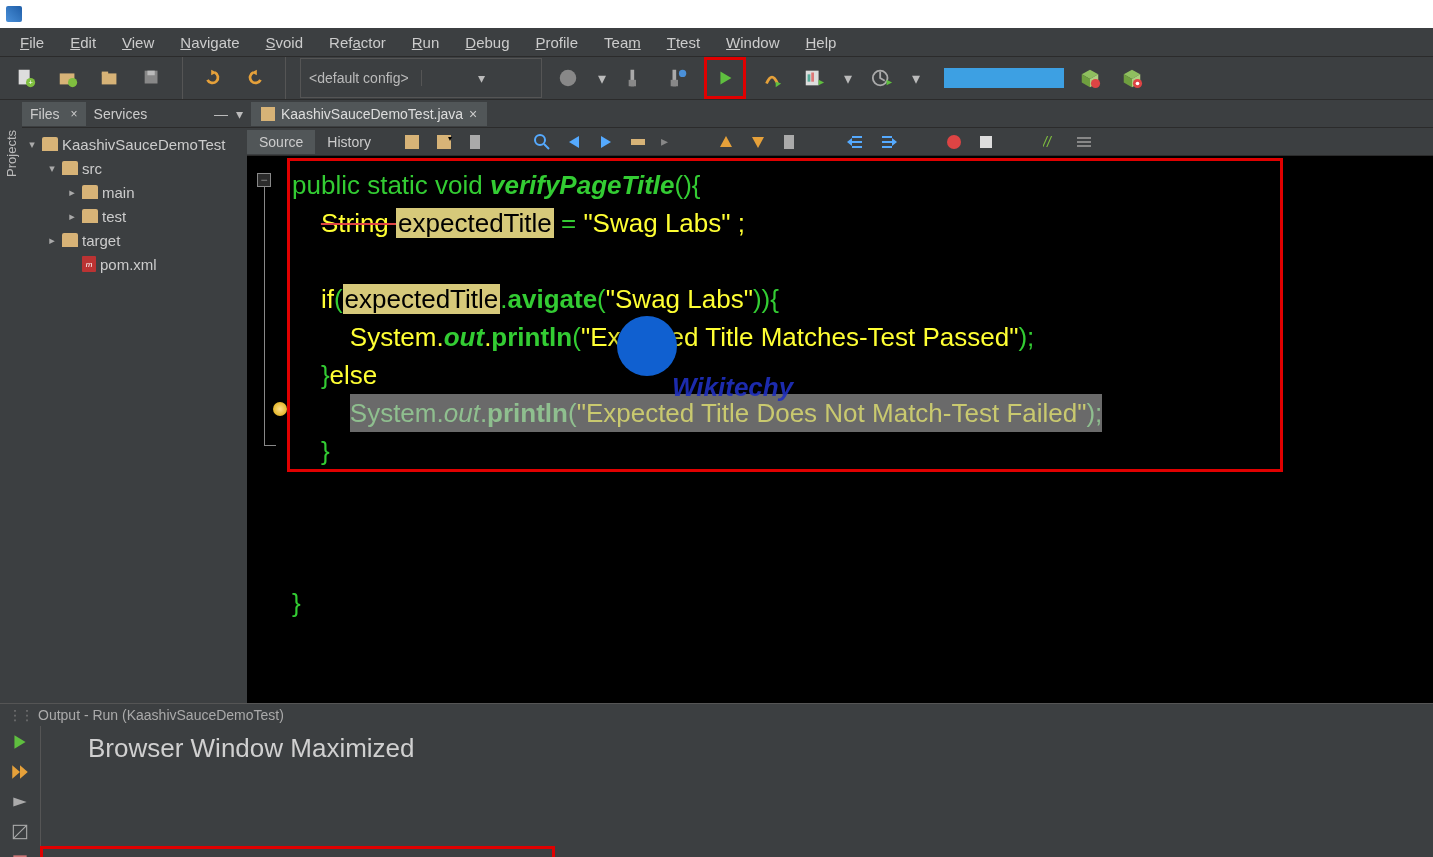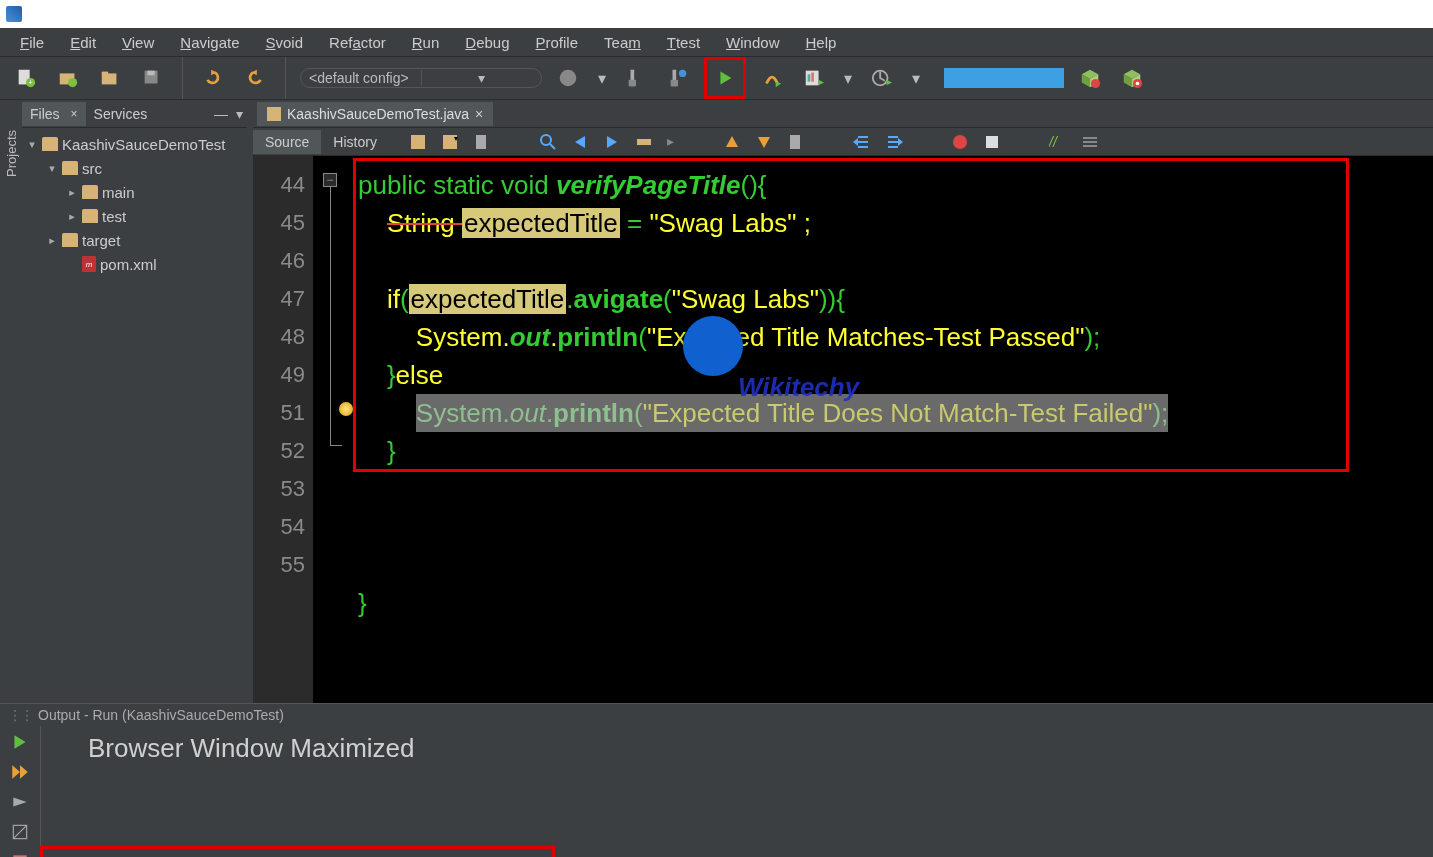--- a/index.html
+++ b/index.html
@@ -6,40 +6,40 @@
   body { background: #3c3f41; color: #bbb; width: 1433px; height: 857px; overflow: hidden; }
   .titlebar { background: #fff; color: #000; height: 28px; display: flex; align-items: center; padding: 0 6px; font-size: 14px; }
   .titlebar .ico { width: 16px; height: 16px; background: linear-gradient(45deg,#4a90d9,#1f5ea8); margin-right: 6px; border-radius: 2px; }
   .menubar { background: #3c3f41; height: 28px; display: flex; align-items: center; padding: 0 4px; gap: 2px; font-size: 15px; color: #ccc; }
   .menubar .mi { padding: 0 8px; cursor: default; margin-left: 8px; }
   .menubar .mi u { text-decoration: underline; }
   .toolbar1 { background: #3c3f41; height: 44px; display: flex; align-items: center; padding: 0 10px; gap: 10px; border-top: 1px solid #2b2b2b; border-bottom: 1px solid #2b2b2b; }
   .tbtn { width: 32px; height: 32px; display: flex; align-items: center; justify-content: center; border-radius: 3px; }
   .tbtn svg { width: 22px; height: 22px; }
   .run-highlight { border: 3px solid #e00000; padding: 2px; }
-  .config-combo { display: flex; align-items: center; border: 1px solid #555; background: #3c3f41; height: 20px; border-radius: 14px; }
+  .config-combo { display: flex; align-items: center; border: 1px solid #555; background: #3c3f41; height: 40px; border-radius: 0; }
   .config-combo span { padding: 0 8px; font-size: 14px; color: #bbb; min-width: 120px; }
   .config-combo .arrow { width: 20px; text-align: center; color: #bbb; border-left: 1px solid #555; }
   .progress-box { width: 120px; height: 20px; background: #3da0e3; margin-left: 10px; }
   .mainrow { display: flex; height: 603px; }
   .sidebar-tabs { width: 22px; background: #3c3f41; display: flex; flex-direction: column; align-items: center; padding-top: 30px; color: #bbb; font-size: 13px; }
   .sidebar-tabs .rot { writing-mode: vertical-rl; transform: rotate(180deg); }
   .leftcol { width: 225px; background: #3c3f41; display: flex; flex-direction: column; }
   .lefttabs { height: 28px; display: flex; align-items: center; background: #3c3f41; border-bottom: 1px solid #2b2b2b; font-size: 14px; }
   .lefttab { padding: 4px 8px; color: #ccc; display: flex; align-items: center; gap: 4px; }
   .lefttab.active { background: #515658; gap: 11px; }
   .lefttab .x { font-size: 12px; }
   .lefttabs .spacer { flex: 1; }
   .lefttabs .min { color: #bbb; padding: 0 4px; }
   .tree { flex: 1; background: #3c3f41; padding: 4px 0; font-size: 15px; color: #ccc; overflow: hidden; }
   .tnode { display: flex; align-items: center; height: 24px; gap: 4px; }
   .twist { width: 12px; text-align: center; color: #aaa; font-size: 11px; }
   .folder-ico { width: 16px; height: 14px; background: #d7b377; border-radius: 2px 2px 0 0; position: relative; }
   .file-ico { width: 14px; height: 16px; background: #b33; border-radius: 1px; display:flex;align-items:center;justify-content:center;font-size:8px;color:#fff;font-style:italic;}
-  .editorcol { flex: 1; background: #2b2b2b; display: flex; flex-direction: column; margin-left: 6px; }
+  .editorcol { flex: 1; background: #2b2b2b; display: flex; flex-direction: column; }
   .edtabrow { height: 28px; background: #3c3f41; display: flex; align-items: center; font-size: 14px; border-bottom: 1px solid #2b2b2b; }
   .edtab { background: #515658; padding: 4px 10px; display: flex; align-items: center; gap: 6px; color: #ddd; margin-left: 4px; }
   .edtab .x { color: #ccc; }
   .edsubtab { height: 28px; display: flex; align-items: center; background: #3c3f41; font-size: 14px; border-bottom: 1px solid #2b2b2b; }
   .edsubtab .st { padding: 4px 12px; color: #ccc; }
   .edsubtab .st.active { background: #515658; }
   .edsubtab .ticons { display: flex; gap: 14px; margin-left: 20px; }
   .edsubtab .ticons .ti { width: 18px; height: 18px; }
   .codewrap { flex: 1; display: flex; background: #000; position: relative; font-family: Consolas, monospace; font-size: 26px; }
   .gutter { width: 60px; background: #2b2b2b; color: #8a8a8a; text-align: right; padding: 10px 8px 0 0; line-height: 38px; font-size: 22px; }
@@ -335,35 +335,20 @@
           </svg>
         <svg class="ti" viewBox="0 0 18 18">
             <rect x="2" y="4" width="14" height="2" fill="#888"></rect>
             <rect x="2" y="8" width="14" height="2" fill="#888"></rect>
             <rect x="2" y="12" width="14" height="2" fill="#888"></rect>
           </svg>
       </div>
     </div>
 
     <div class="codewrap">
-      <div class="gutter">
-        <div>44</div>
-        <div>45</div>
-        <div>46</div>
-        <div>47</div>
-        <div>48</div>
-        <div>49</div>
-        <div></div>
-        <div>51</div>
-        <div>52</div>
-        <div>53</div>
-        <div>54</div>
-        <div>55</div>
-        <div style="height:10px;overflow:hidden">56</div>
-      </div>
       <div class="foldcol">
         <div class="box" style="top:17px">−</div>
         <div class="bulb" style="top:246px"></div>
         <div style="position:absolute;left:17px;top:31px;width:0;height:258px;border-left:1px solid #888"></div>
         <div style="position:absolute;left:17px;top:289px;width:12px;height:0;border-top:1px solid #888"></div>
       </div>
       <div class="codebody">
         <div class="redbox" style="left:0;top:2px;width:996px;height:314px"></div>
         <div class="cln"><span class="kw">public static void </span><span class="mname">verifyPageTitle</span><span class="punc">(){</span></div>
         <div class="cln"><span class="id">    </span><span class="id" style="text-decoration:line-through;text-decoration-color:#d44">String </span><span class="hlvar">expectedTitle</span><span class="punc"> = </span><span class="str">"Swag Labs"</span><span class="id"> ;</span></div>

